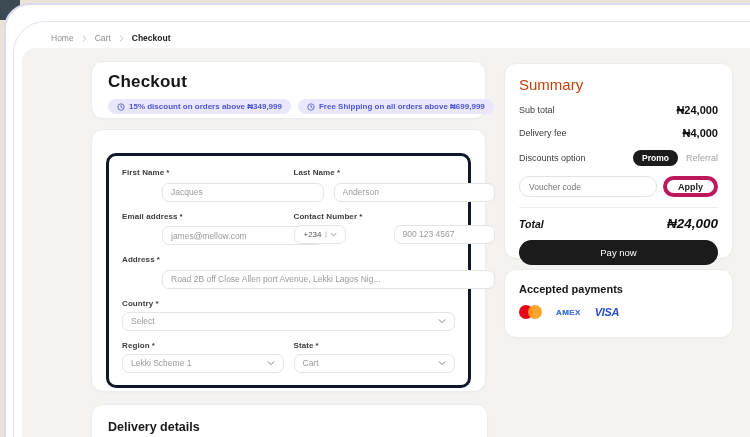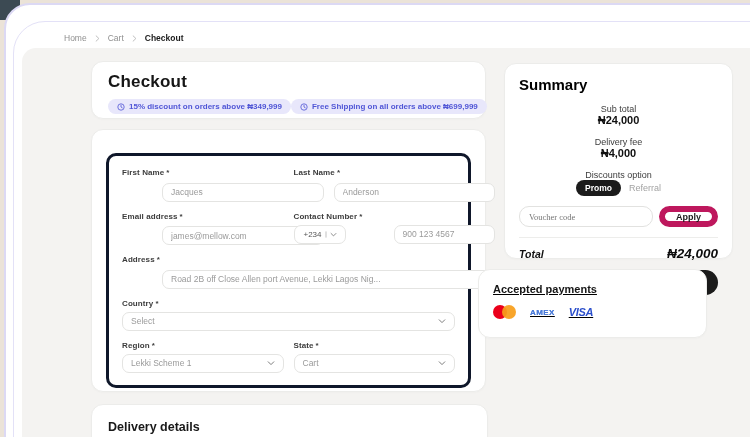--- a/index.html
+++ b/index.html
@@ -10,36 +10,36 @@
 
   .corner-dark { position:absolute; left:0; top:0; width:20px; height:20px; background:#3c4a53; }
 
   .outer-frame { position:absolute; left:4px; top:3px; width:780px; height:470px;
     background:#ffffff; border:2px solid #dcd9f4; border-radius:26px 0 0 0; }
 
   .inner-frame { position:absolute; left:13px; top:21px; width:772px; height:450px;
     background:#ffffff; border:1px solid #e3e1f7; border-radius:32px 0 0 0; }
 
   
-  .breadcrumb { position:absolute; left:50px; top:8px; height:16px; display:flex; align-items:center; gap:7px;
+  .breadcrumb { position:absolute; left:37px; top:8px; height:16px; display:flex; align-items:center; gap:7px;
     font-size:8.5px; color:#8f8f8f; }
   .breadcrumb .crumb { cursor:pointer; }
   .breadcrumb .crumb.current { color:#1b1b1b; font-weight:bold; }
 
   
   .content { position:absolute; left:8px; top:26px; width:764px; height:424px;
     background:#f4f3f1; border-top-left-radius:14px; }
 
   .card { position:absolute; background:#ffffff; border:1px solid #ececea; border-radius:12px;
     box-shadow:0 1px 2px rgba(0,0,0,0.02); }
 
   
   .checkout-card { left:69px; top:13px; width:395px; height:58px; padding:10px 16px; }
   .checkout-title { font-size:17px; font-weight:bold; color:#161616; letter-spacing:0.2px; }
-  .badges { display:flex; margin-top:7px; }
+  .badges { display:flex; gap:7px; margin-top:7px; }
   .badge { display:inline-flex; align-items:center; gap:4px; background:#e8e7fb; color:#5056d6;
     font-size:8px; font-weight:bold; padding:0 9px; height:15px; border-radius:8px; white-space:nowrap; }
 
   
   .address-card { left:69px; top:81px; width:395px; height:263px; padding:14px 14px; }
   .section-title { font-size:12.5px; font-weight:bold; color:#191919; }
   .fieldset { margin-top:9px; border:3px solid #0f172a; border-radius:10px; padding:12px 13px; }
   .grid { display:grid; grid-template-columns:1fr 1fr; column-gap:10px; row-gap:10px; }
   .field.full { grid-column:1 / 3; }
   .field label { display:block; font-size:8px; color:#3c3c3c; font-weight:bold; margin-bottom:4px; letter-spacing:0.1px; }
@@ -54,42 +54,42 @@
     display:flex; align-items:center; gap:3px; background:#fff; cursor:pointer; }
   .dial-code { font-size:8px; color:#555; }
   .flag-ng { width:10px; height:7px; border-radius:1px;
     background:linear-gradient(90deg,#0b7a3e 0 33%,#ffffff 33% 67%,#0b7a3e 67% 100%); border:0.5px solid #e0e0e0; }
 
   
   .details-card { left:69px; top:356px; width:397px; height:70px; padding:15px 16px; }
 
   
   .summary-card { left:482px; top:15px; width:229px; height:196px; padding:12px 14px; }
-  .summary-title { font-size:15px; font-weight:bold; color:#000000; }
-  .srow { display:flex; justify-content:space-between; align-items:center; margin-top:11px;flex-direction:column; }
+  .summary-title { font-size:15px; font-weight:normal; color:#c2410c; }
+  .srow { display:flex; justify-content:space-between; align-items:center; margin-top:11px; }
   .srow .slabel { font-size:9px; color:#3d3d3d; }
   .srow .svalue { font-size:11px; font-weight:bold; color:#101010; }
   .disc-right { display:flex; align-items:center; gap:8px; }
   .pill { background:#1b1b1b; color:#fff; font-size:8.5px; font-weight:bold; padding:3px 9px;
     border-radius:10px; cursor:pointer; }
   .ref-opt { font-size:9px; color:#a3a3a3; cursor:pointer; }
   .voucher-row { display:flex; gap:6px; margin-top:10px; align-items:center; }
   .voucher-input { flex:1; height:21px; border:1px solid #e2e2e0; border-radius:10px; padding:0 9px;
-    font-size:8.5px; color:#9a9a9a; font-family:Liberation Serif, serif; outline:none; }
-  .apply-btn { height:21px; padding:0 11px; border:6px solid #be185d; border-radius:11px; background:#fff;
+    font-size:8.5px; color:#9a9a9a; font-family:Liberation Sans, sans-serif; outline:none; }
+  .apply-btn { height:21px; padding:0 11px; border:4px solid #be185d; border-radius:11px; background:#fff;
     font-size:9px; font-weight:bold; color:#1b1b1b; cursor:pointer; font-family:inherit; }
   .divider { border:none; border-top:1px solid #ededeb; margin:10px 0 0 0; }
   .total-row { display:flex; justify-content:space-between; align-items:center; margin-top:8px;font-style:italic; }
   .total-label { font-size:10.5px; font-weight:bold; color:#111; }
   .total-value { font-size:13.5px; font-weight:bold; color:#0c0c0c; }
   .pay-btn { width:100%; height:25px; margin-top:9px; background:#1b1b1b; color:#fff; border:none;
     border-radius:13px; font-size:9.5px; cursor:pointer; font-family:inherit; }
 
   
-  .payments-card { left:456px; top:221px; width:229px; height:69px; padding:13px 14px;text-decoration:underline; }
+  .payments-card { left:482px; top:221px; width:229px; height:69px; padding:13px 14px; }
   .payments-title { font-size:11px; font-weight:bold; color:#161616; }
   .pay-logos { display:flex; align-items:center; gap:14px; margin-top:9px; height:16px; }
   .mc { position:relative; width:23px; height:14px; }
   .mc i { position:absolute; top:0; width:14px; height:14px; border-radius:50%; }
   .mc .c1 { left:0; background:#eb001b; }
   .mc .c2 { left:9px; background:#f79e1b; opacity:0.93; }
   .amex-logo { font-size:8px; font-weight:bold; color:#4b7bd8; letter-spacing:0.4px;
     text-shadow:0 0 0.4px #4b7bd8; }
   .visa-logo { font-size:11px; font-weight:bold; font-style:italic; color:#2a4ecb; letter-spacing:-0.3px; }
 

